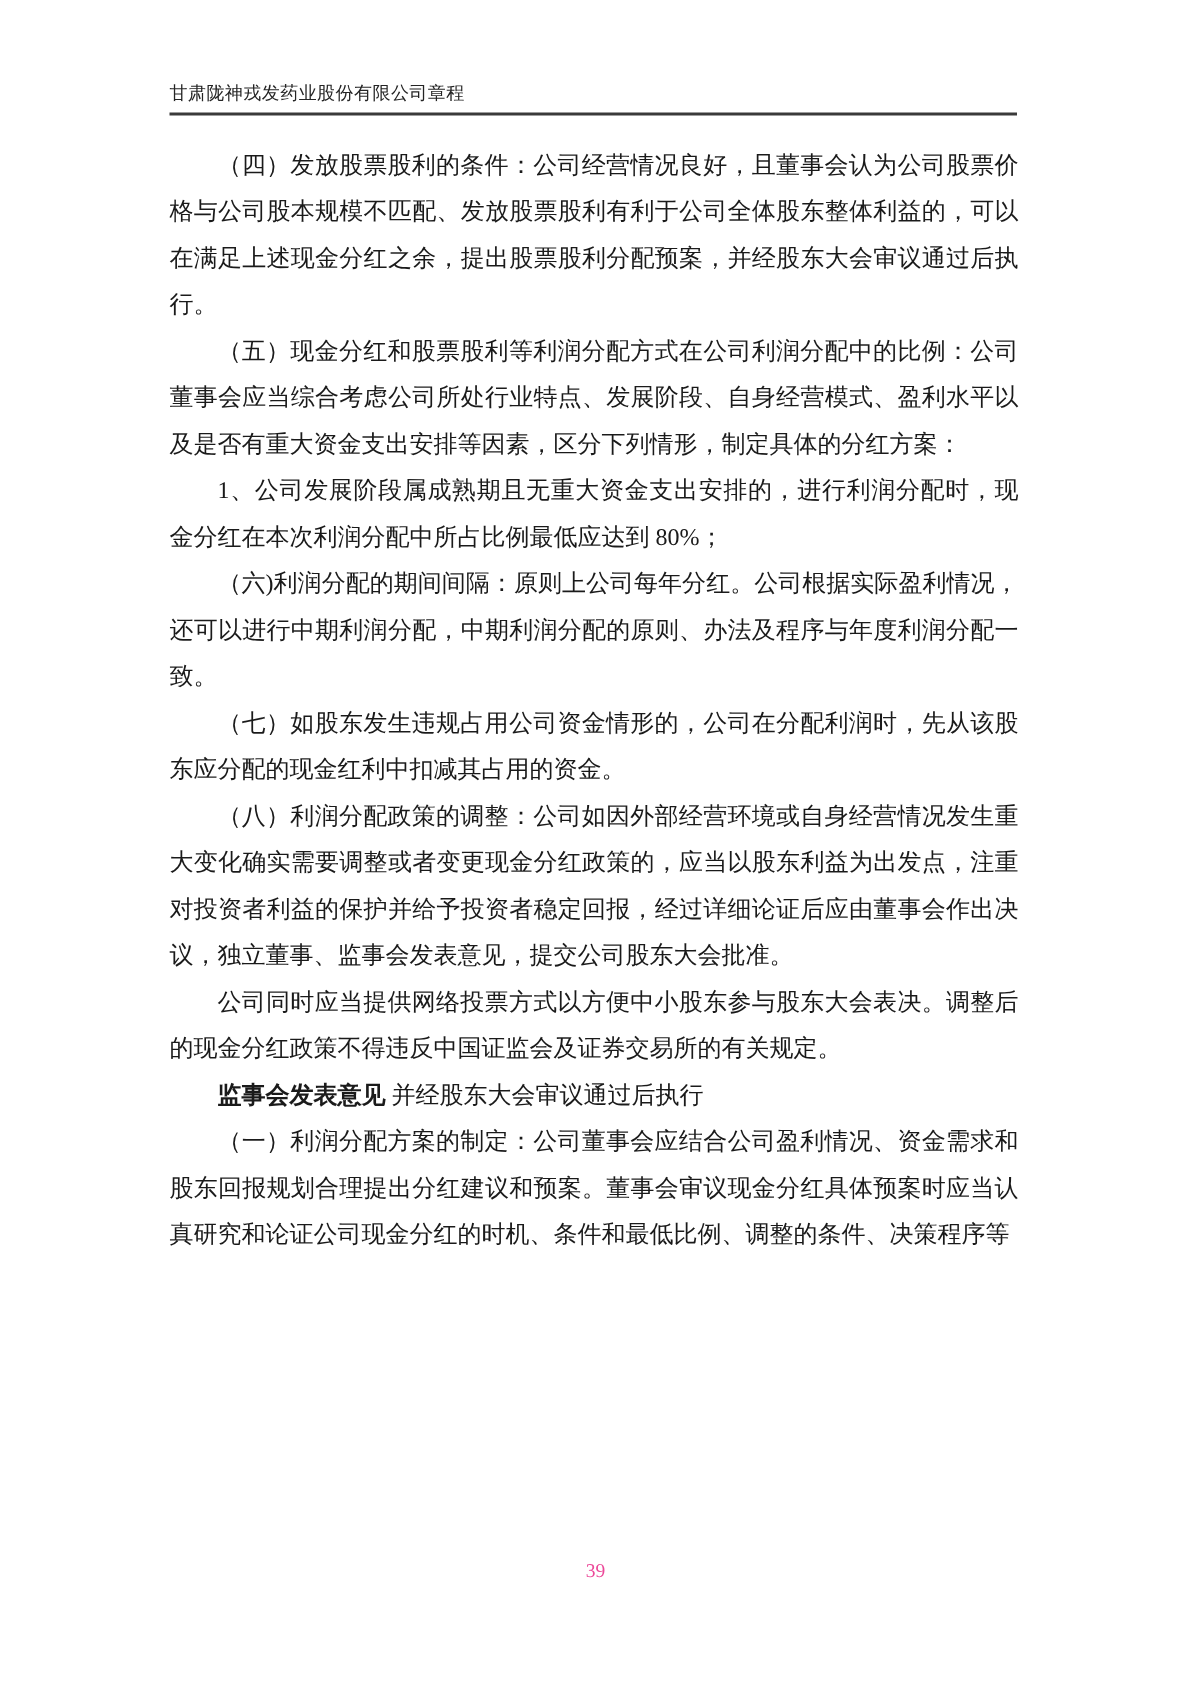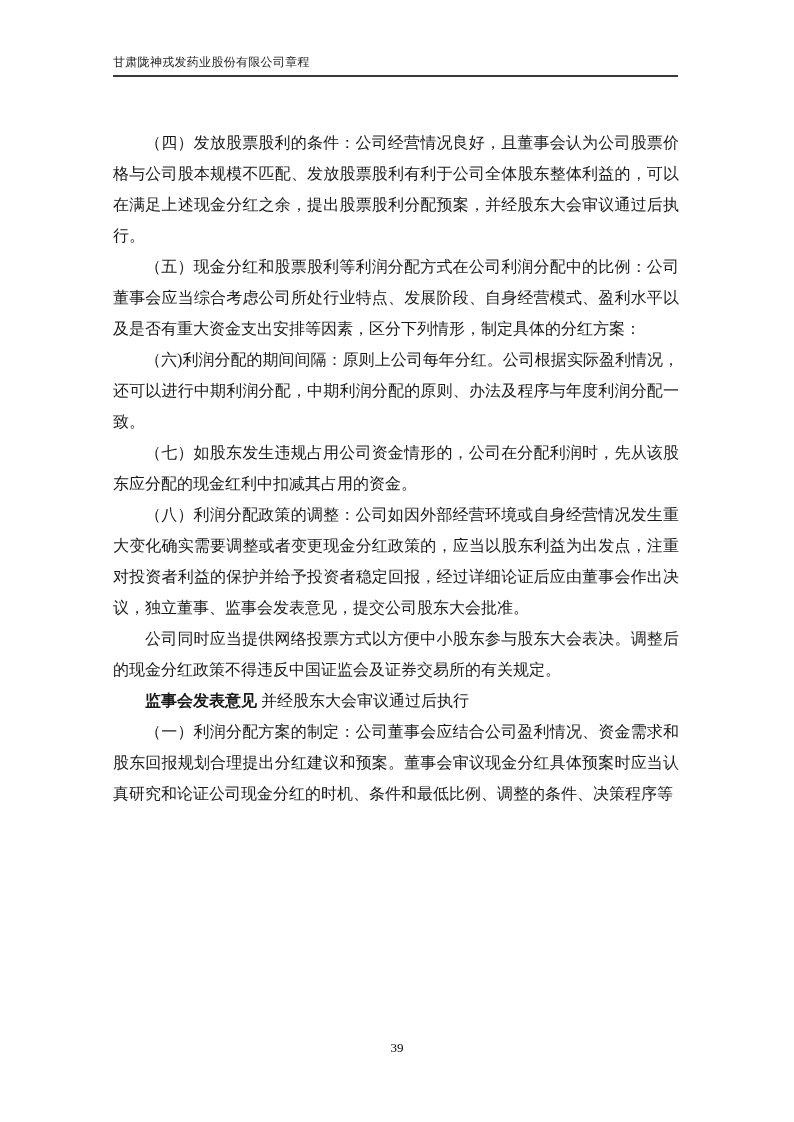--- a/index.html
+++ b/index.html
@@ -34,21 +34,20 @@
     width: 565px;
     height: 0;
     border-top: 2px solid #3a3a3a;
   }
   
   .body-text {
     position: absolute;
     left: 113px;
     top: 95px;
     width: 566px;
-    margin-top: 32px;
   }
   .body-text p {
     margin: 0;
     padding: 0;
     font-size: 16px;
     line-height: 31px;
     text-align: justify;
     text-justify: inter-character;
     text-indent: 32px;
     color: #1a1a1a;
@@ -59,34 +58,35 @@
   
   .footer {
     position: absolute;
     left: 0;
     top: 1038px;
     width: 794px;
     text-align: center;
   }
   .footer .page-number {
     font-size: 13px;
-    color: #000000;
+    color: #ec4899;
   }
 </style>
 </head>
 <body>
 
 <div class="page">
 
   <div class="header-title">甘肃陇神戎发药业股份有限公司章程</div>
   <div class="header-rule"></div>
 
   <div class="body-text">
     <p>（四）发放股票股利的条件：公司经营情况良好，且董事会认为公司股票价格与公司股本规模不匹配、发放股票股利有利于公司全体股东整体利益的，可以在满足上述现金分红之余，提出股票股利分配预案，并经股东大会审议通过后执行。</p>
     <p>（五）现金分红和股票股利等利润分配方式在公司利润分配中的比例：公司董事会应当综合考虑公司所处行业特点、发展阶段、自身经营模式、盈利水平以及是否有重大资金支出安排等因素，区分下列情形，制定具体的分红方案：</p>
+    <p>1、公司发展阶段属成熟期且无重大资金支出安排的，进行利润分配时，现金分红在本次利润分配中所占比例最低应达到 80%；</p>
     <p>（六)利润分配的期间间隔：原则上公司每年分红。公司根据实际盈利情况，还可以进行中期利润分配，中期利润分配的原则、办法及程序与年度利润分配一致。</p>
     <p>（七）如股东发生违规占用公司资金情形的，公司在分配利润时，先从该股东应分配的现金红利中扣减其占用的资金。</p>
     <p>（八）利润分配政策的调整：公司如因外部经营环境或自身经营情况发生重大变化确实需要调整或者变更现金分红政策的，应当以股东利益为出发点，注重对投资者利益的保护并给予投资者稳定回报，经过详细论证后应由董事会作出决议，独立董事、监事会发表意见，提交公司股东大会批准。</p>
     <p>公司同时应当提供网络投票方式以方便中小股东参与股东大会表决。调整后的现金分红政策不得违反中国证监会及证券交易所的有关规定。</p>
     <p><b>监事会发表意见</b><span> 并经股东大会审议通过后执行</span></p>
     <p>（一）利润分配方案的制定：公司董事会应结合公司盈利情况、资金需求和股东回报规划合理提出分红建议和预案。董事会审议现金分红具体预案时应当认真研究和论证公司现金分红的时机、条件和最低比例、调整的条件、决策程序等</p>
   </div>
 
   <div class="footer">
     <span class="page-number">39</span>

